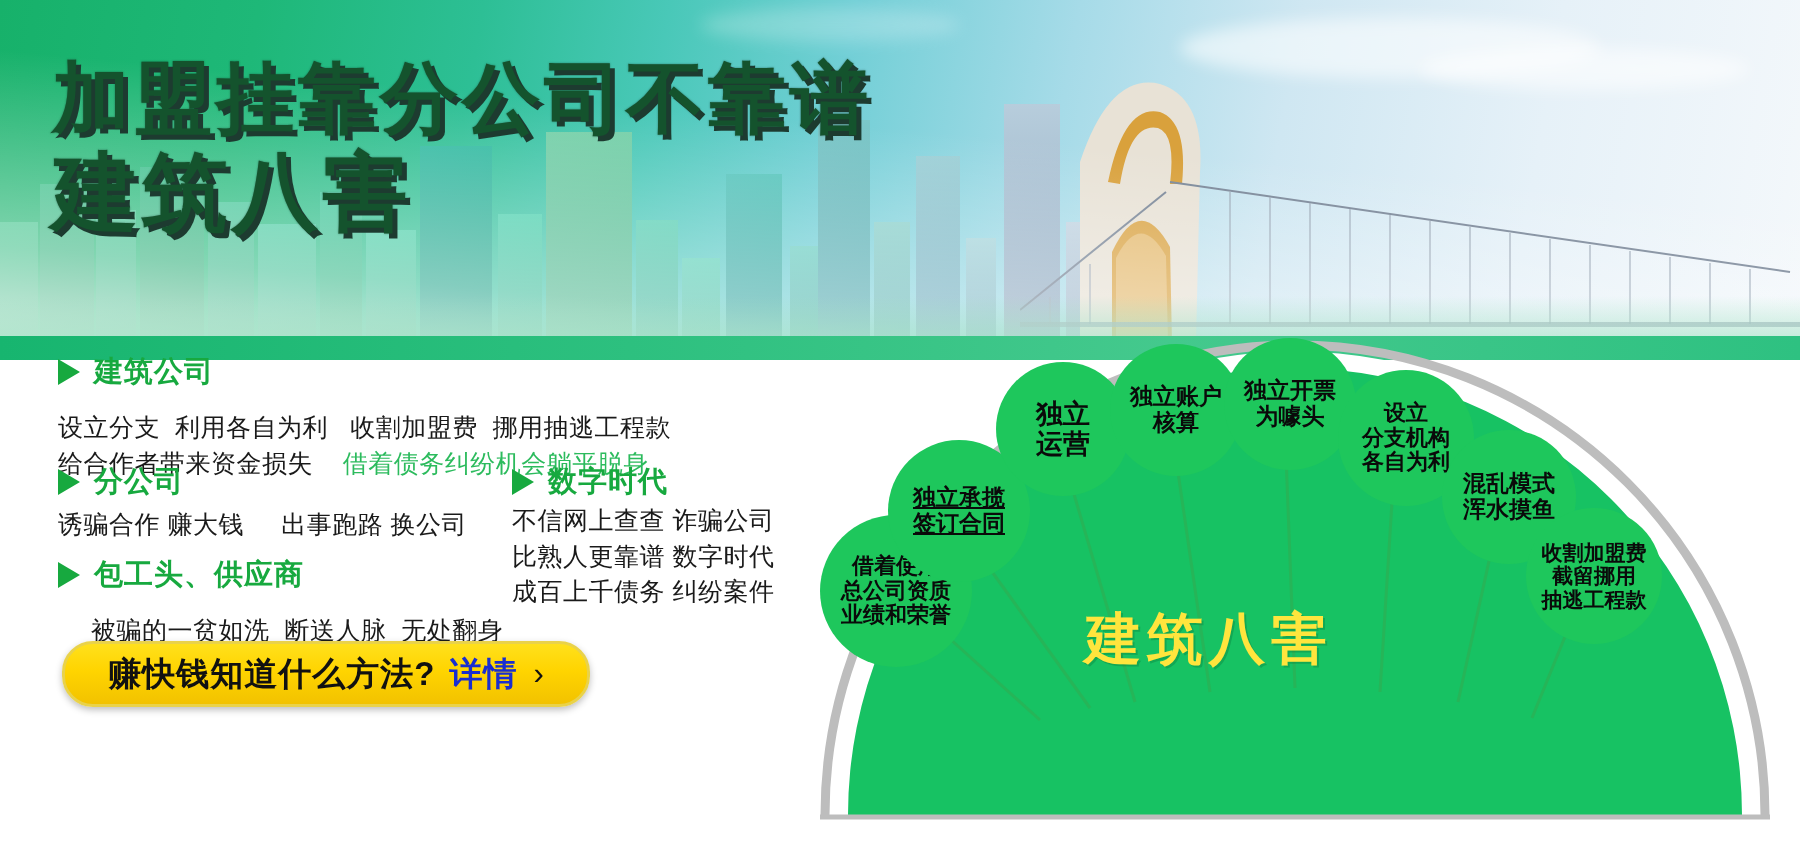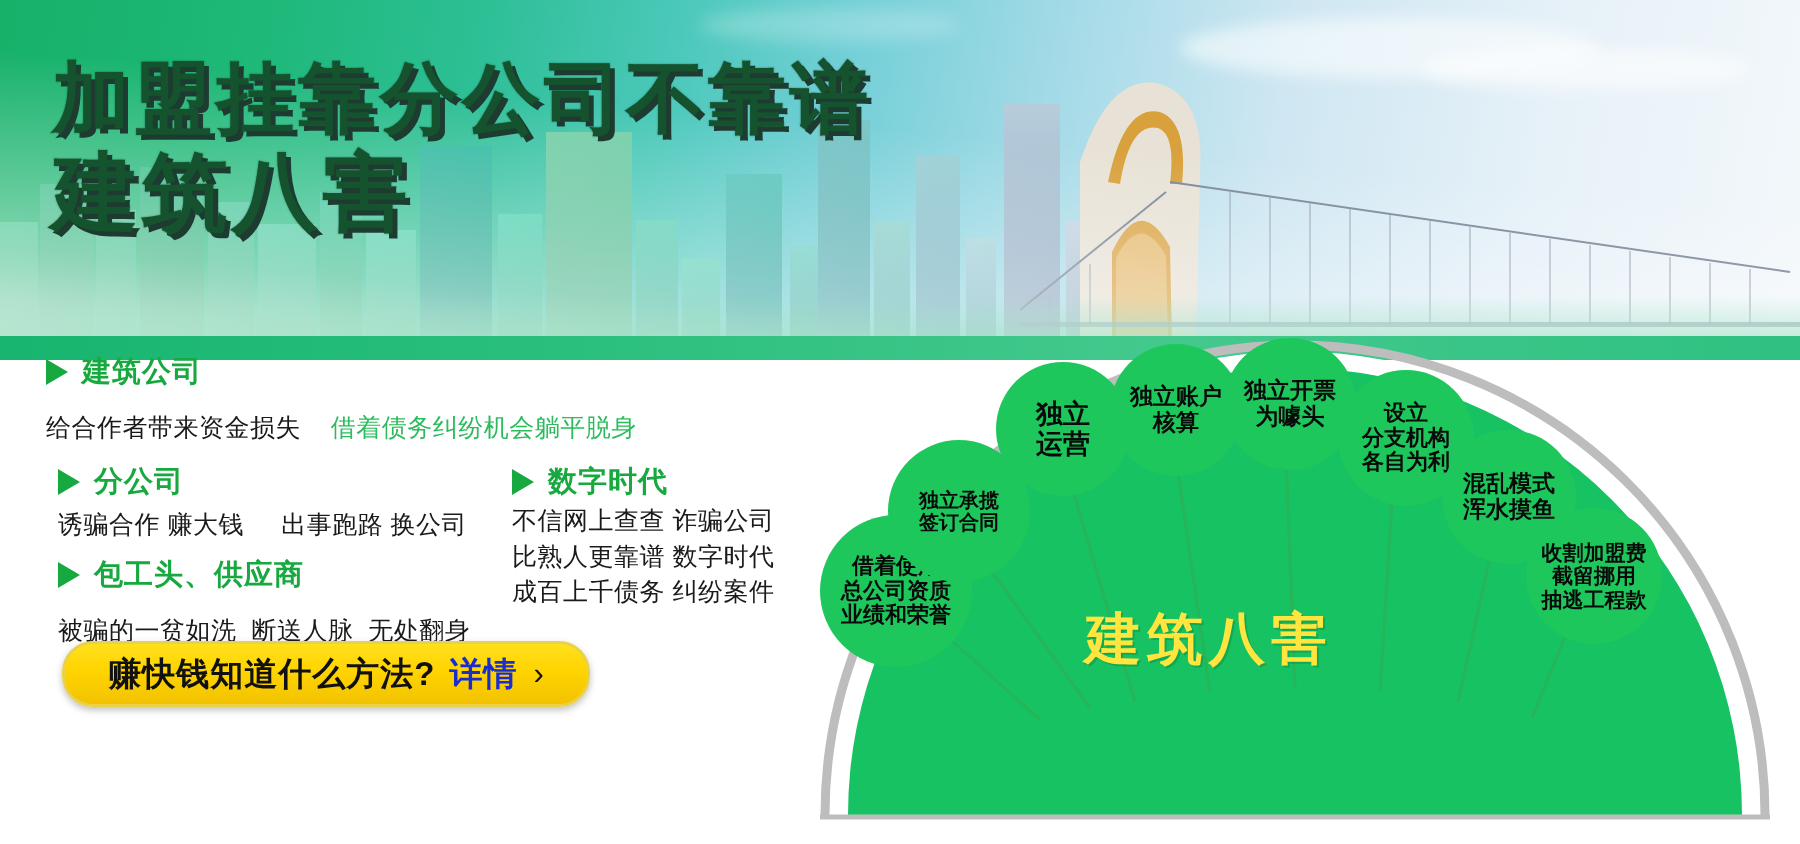--- a/index.html
+++ b/index.html
@@ -28,26 +28,26 @@
 
   
   .left{position:absolute;left:0;top:360px;width:800px;height:484px;}
   .sec{position:absolute;}
   .sec-head{display:flex;align-items:center;gap:14px;}
   .tri{width:0;height:0;border-left:22px solid #17a93f;border-top:13px solid transparent;border-bottom:13px solid transparent;}
   .sec-title{color:#17a93f;font-size:29px;font-weight:bold;letter-spacing:1px;}
   .body-line{font-size:25px;color:#1a1a1a;line-height:1.42;letter-spacing:.5px;white-space:pre;}
   .body-line .hl{color:#2cbb5d;}
 
-  .s1{left:46px;top:-8px;}
+  .s1{left:58px;top:-8px;}
   .s1 .rows{margin-top:18px;}
   .s2{left:58px;top:102px;}
   .s2 .rows{margin-top:5px;}
   .s3{left:58px;top:195px;}
-  .s3 .rows{margin-top:18px;}
+  .s3 .rows{margin-top:18px;margin-left:33px;}
   .s4{left:512px;top:102px;}
   .s4 .rows{margin-top:1px;}
 
   .cta{position:absolute;left:62px;top:281px;width:522px;height:60px;border-radius:31px;
      background:linear-gradient(180deg,#ffe01c 0%,#ffd400 45%,#f2c200 100%);
      border:3px solid #e9d24a;box-shadow:0 3px 7px rgba(0,0,0,.25);
      display:flex;align-items:center;justify-content:center;gap:6px;}
   .cta-main{font-size:33px;font-weight:bold;color:#111;letter-spacing:1px;}
   .cta-link{font-size:33px;font-weight:bold;color:#1a2ed0;letter-spacing:1px;margin-left:8px;}
   .cta-arrow{font-size:31px;color:#111;margin-left:10px;font-weight:300;}
@@ -138,20 +138,21 @@
   </div>
 
   <div class="left">
 
     <div class="sec s1">
       <div class="sec-head">
         <div class="tri"></div>
         <div class="sec-title">建筑公司</div>
       </div>
       <div class="rows">
+        <div class="body-line"><span>设立分支  利用各自为利   收割加盟费  挪用抽逃工程款</span></div>
         <div class="body-line"><span>给合作者带来资金损失    </span><span class="hl">借着债务纠纷机会躺平脱身</span></div>
       </div>
     </div>
 
     <div class="sec s2">
       <div class="sec-head">
         <div class="tri"></div>
         <div class="sec-title">分公司</div>
       </div>
       <div class="rows">
@@ -215,21 +216,21 @@
     <div class="dome-label" style="left:295px;top:272px;">建筑八害</div>
 
     <div class="bub" style="left:30px;top:185px;width:152px;height:152px;font-size:22px;">
       <div>
         <span>借着使用</span>
         <span>总公司资质</span>
         <span>业绩和荣誉</span>
       </div>
     </div>
 
-    <div class="bub" style="left:98px;top:110px;width:142px;height:142px;font-size:20px;">
+    <div class="bub" style="left:98px;top:110px;width:142px;height:142px;font-size:23px;text-decoration:underline;">
       <div>
         <span>独立承揽</span>
         <span>签订合同</span>
       </div>
     </div>
 
     <div class="bub" style="left:206px;top:32px;width:134px;height:134px;font-size:27px;">
       <div>
         <span>独立</span>
         <span>运营</span>

